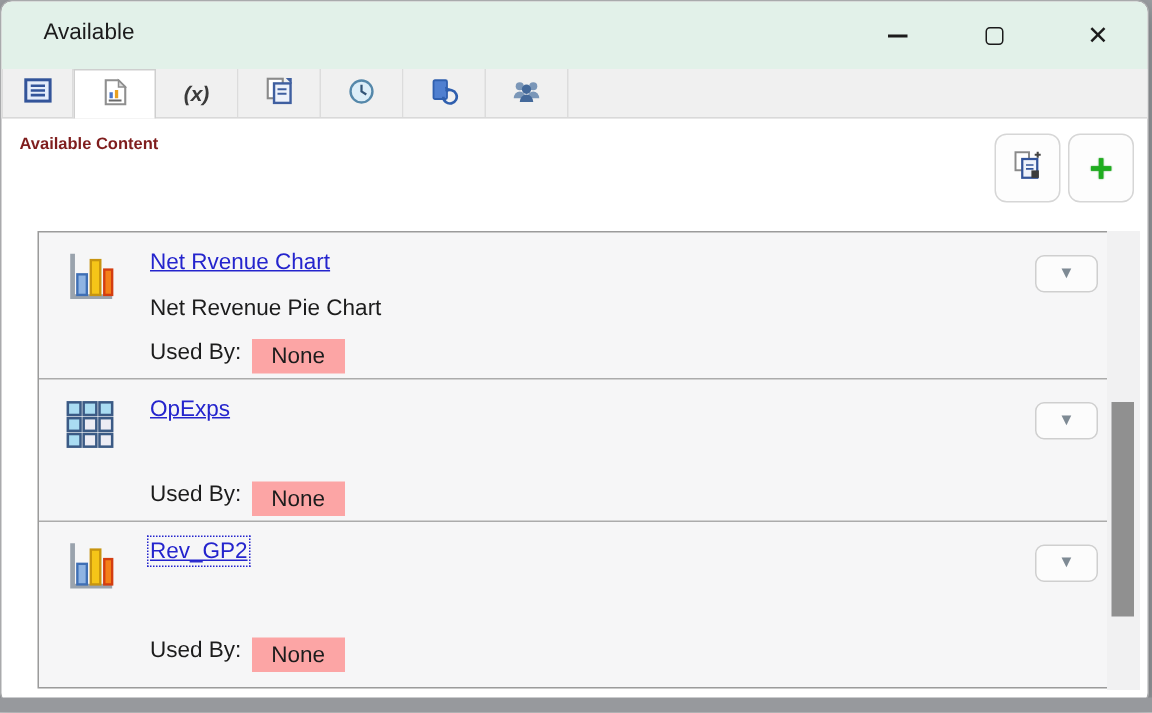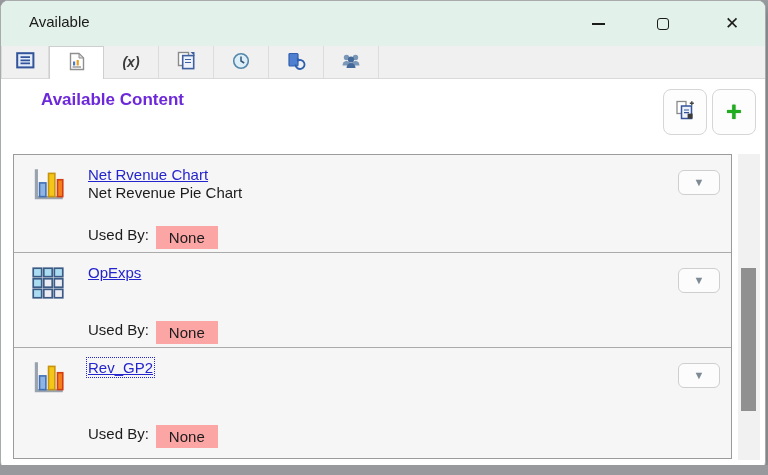--- a/index.html
+++ b/index.html
@@ -38,39 +38,39 @@
               border-bottom:1px solid #d9d9d9; display:flex; align-items:flex-start; }
   .tab { width:55px; height:32px; display:flex; align-items:center; justify-content:center;
          border:none; border-right:1px solid #dcdcdc; background:#f0f0f0; padding:0; cursor:default; }
   .tab.first { width:48px; border-left:1px solid #dcdcdc; }
   .tab.selected { background:#ffffff; height:33px;
                   border-top:1px solid #cfcfcf; border-left:1px solid #cfcfcf; border-right:1px solid #cfcfcf;
                   position:relative; z-index:2; }
   .fx-label { font-size:14px; font-weight:600; font-style:italic; color:#3a3a3a; }
 
   
-  .heading { position:absolute; left:12px; top:89px; font-size:17px; font-weight:bold; color:#6d28d9;margin-left:28px; }
+  .heading { position:absolute; left:12px; top:89px; font-size:11px; font-weight:bold; color:#7f1d1d; }
   .toolbar-btn { position:absolute; top:88px; width:44px; height:46px; border:1px solid #d6d6d6; border-radius:8px;
                  background:#fdfdfd; display:flex; align-items:center; justify-content:center; padding:0; cursor:default; }
   .btn-paste { left:662px; }
   .btn-add   { left:711px; }
   .plus-glyph { font-size:27px; font-weight:bold; color:#1fad1f; line-height:1;
                 text-shadow:0 0 1px #0f8a0f; }
 
   
-  .list { position:absolute; left:12px; top:153px; width:719px; height:305px;
+  .list { position:absolute; left:24px; top:153px; width:719px; height:305px;
           border:1px solid #9b9b9b; background:#f6f6f7; }
   .row { position:relative; border-bottom:1px solid #ababab; padding:11px 0 0 74px; }
   .row.r1 { height:98px; }
   .row.r2 { height:95px; }
   .row.r3 { height:109px; border-bottom:none; }
   .row-icon { position:absolute; left:15px; top:11px; width:38px; height:38px; }
   .row-title { font-size:15px; color:#2424cd; text-decoration:underline; display:inline-block; cursor:pointer; }
   .row-title.focused { outline:1px dotted #2424cd; outline-offset:1px; }
-  .row-desc { font-size:15px; color:#1c1c1c; margin-top:0; min-height:18px; }
+  .row-desc { font-size:15px; color:#1c1c1c; margin-top:13px; min-height:18px; }
   .used { position:absolute; left:74px; bottom:3px; font-size:15px; color:#1c1c1c; display:flex; align-items:flex-start; }
   .row.r3 .used { bottom:9px; }
   .used-value { background:#fca5a5; padding:3px 13px; margin-left:7px; min-width:44px; }
   .dd { position:absolute; right:11px; top:15px; width:42px; height:25px; border:1px solid #cfcfcf; border-radius:6px;
         background:#fcfcfc; display:flex; align-items:center; justify-content:center; padding:0; cursor:default; }
   .dd-tri { color:#7e8a94; font-size:11px; line-height:1; }
 
   
   .scrollbar { position:absolute; left:737px; top:153px; width:22px; height:306px; background:#f1f1f2; }
   .thumb { position:absolute; left:3px; top:114px; width:15px; height:143px; background:#909090; }

